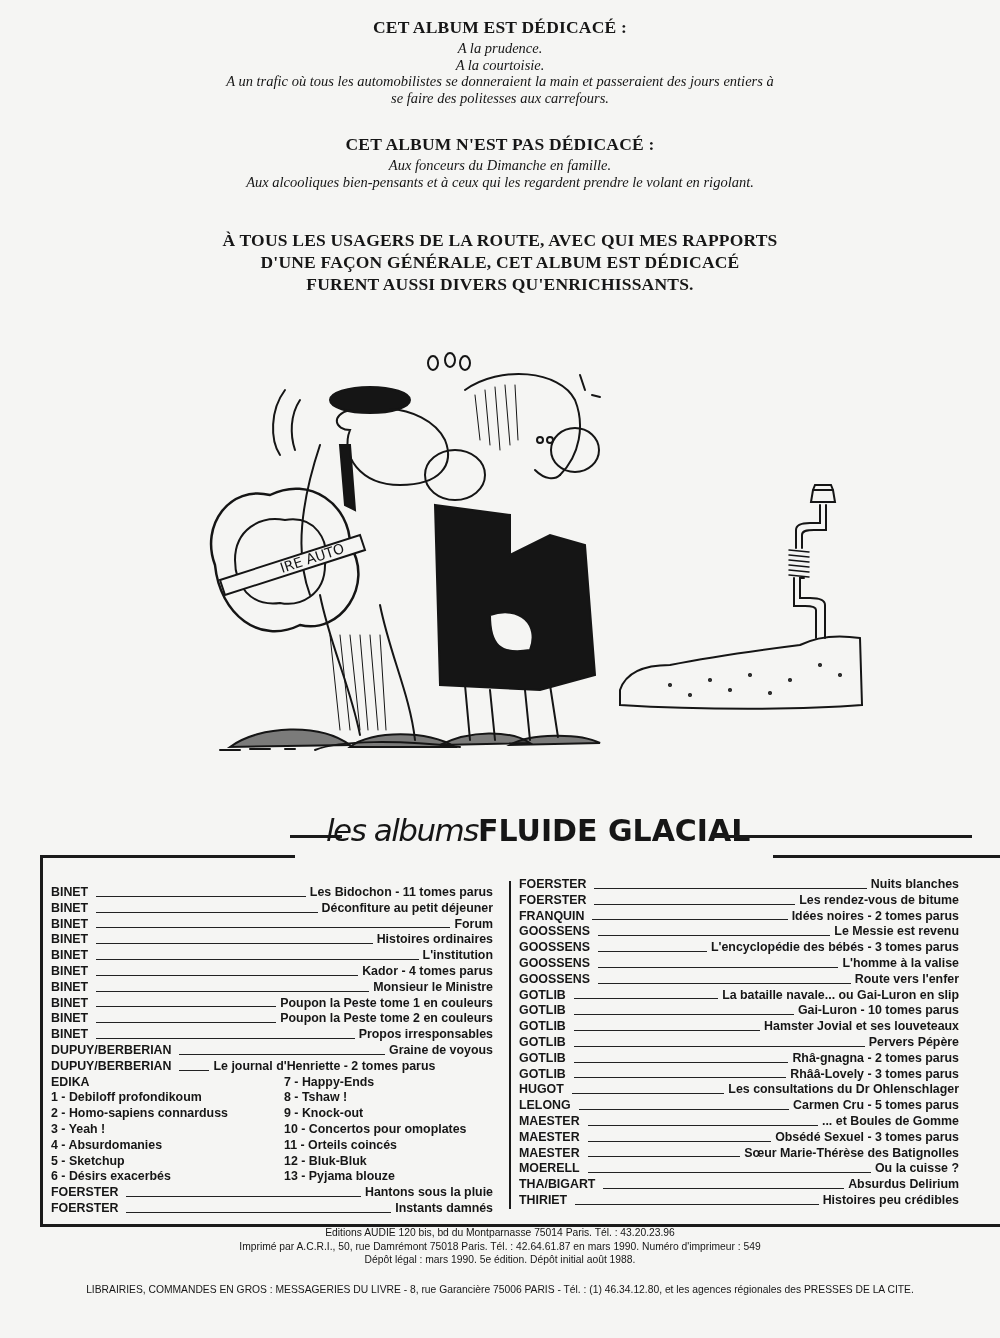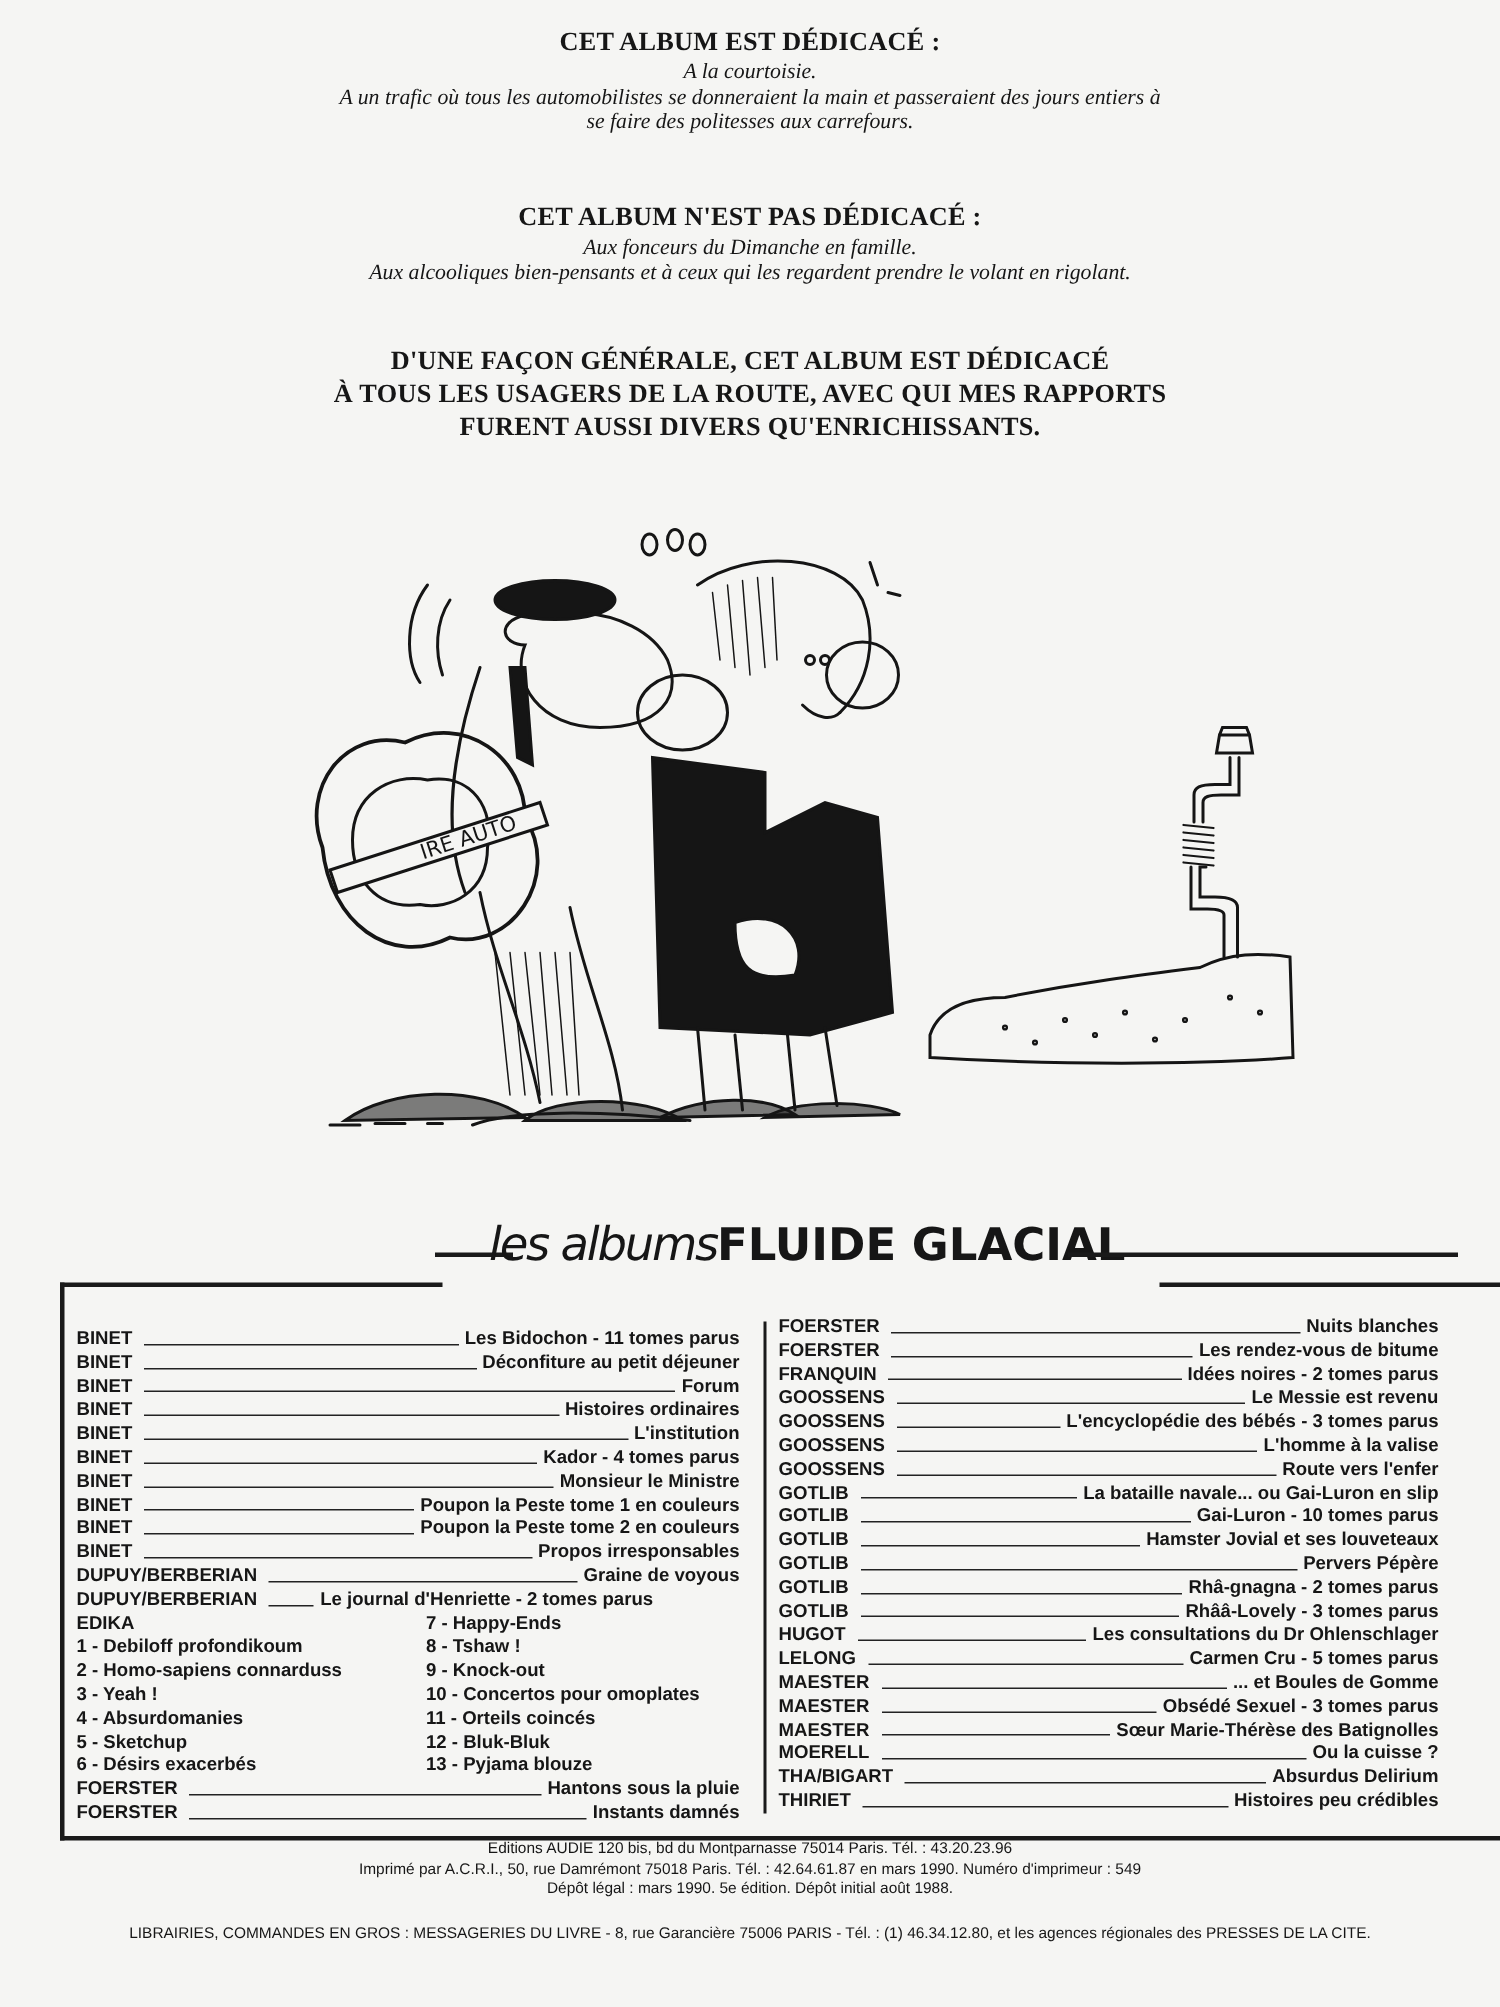--- a/index.html
+++ b/index.html
@@ -56,35 +56,36 @@
   .footer { position: absolute; left: 0; width: 1000px; text-align: center;
     font-family: "Liberation Sans", sans-serif; font-size: 10.3px; line-height: 13.5px; }
   .footer.last { font-size: 10.3px; }
 </style>
 </head>
 <body>
 
 <div class="dedic" style="top:17px;">
   <h2>CET ALBUM EST DÉDICACÉ :</h2>
   <div style="height:3px"></div>
+  <p>A la prudence.</p>
   <p>A la courtoisie.</p>
   <p>A un trafic où tous les automobilistes se donneraient la main et passeraient des jours entiers à</p>
   <p>se faire des politesses aux carrefours.</p>
 </div>
 
 <div class="dedic" style="top:134px;">
   <h2>CET ALBUM N'EST PAS DÉDICACÉ :</h2>
   <div style="height:3px"></div>
   <p>Aux fonceurs du Dimanche en famille.</p>
   <p>Aux alcooliques bien-pensants et à ceux qui les regardent prendre le volant en rigolant.</p>
 </div>
 
 <div class="dedic general" style="top:229px;">
+  <h2>À TOUS LES USAGERS DE LA ROUTE, AVEC QUI MES RAPPORTS</h2>
   <h2>D'UNE FAÇON GÉNÉRALE, CET ALBUM EST DÉDICACÉ</h2>
-  <h2>À TOUS LES USAGERS DE LA ROUTE, AVEC QUI MES RAPPORTS</h2>
   <h2>FURENT AUSSI DIVERS QU'ENRICHISSANTS.</h2>
 </div>
 
 <div class="illus">
   <svg width="760" height="420" viewBox="0 0 760 420">
     <g fill="none" stroke="#151515" stroke-width="2" stroke-linecap="round">
 
       <path d="M20 405 L40 405 M50 404 L70 404 M85 404 L95 404"></path>
       <path d="M115 405 C140 395 200 395 260 402"></path>
 

